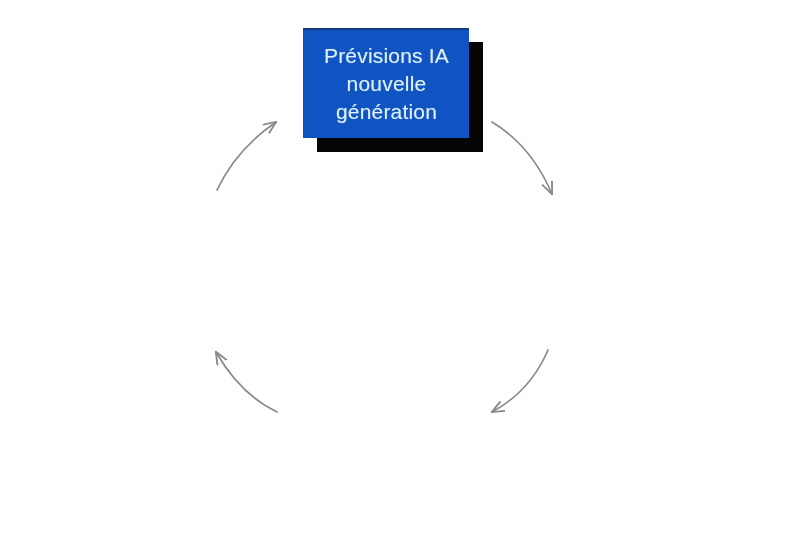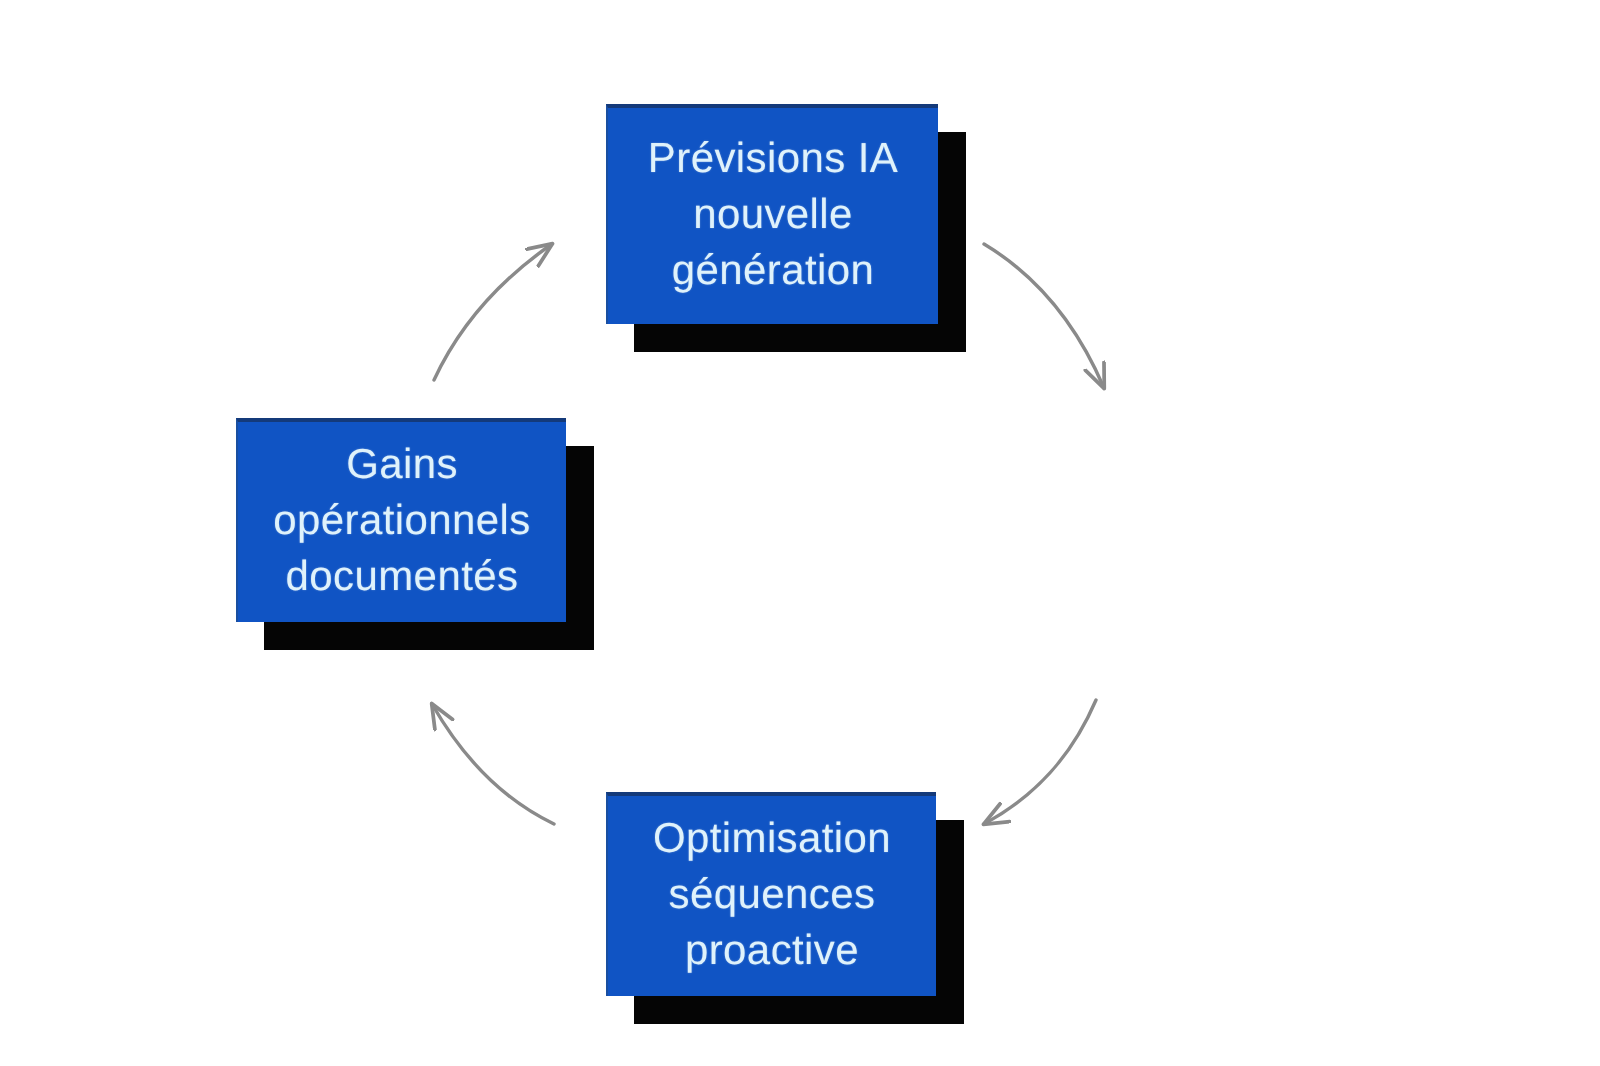--- a/index.html
+++ b/index.html
@@ -41,21 +41,21 @@
     letter-spacing: 0.2px;
     box-shadow: 14px 14px 0 0 #050505;
     padding: 4px 8px;
   }
   .node-label {
     display: block;
     white-space: pre-line;
     text-shadow: 0 0 1px rgba(255,255,255,0.35);
   }
 
-  #node-top    { left: 303px; top: 28px;  width: 166px; height: 110px; margin-top: 24px; }
+  #node-top    { left: 303px; top: 28px;  width: 166px; height: 110px; }
   #node-right  { left: 485px; top: 210px; width: 160px; height: 101px; }
   #node-bottom { left: 303px; top: 396px; width: 165px; height: 102px; }
   #node-left   { left: 118px; top: 209px; width: 165px; height: 102px; }
 </style>
 </head>
 <body>
 
 <div id="canvas">
 
   <svg class="arrow-layer" viewBox="0 0 800 533">
@@ -74,25 +74,15 @@
     <path d="M217,190 C230,162 250,140 276,122" fill="none" stroke="#8a8a8a" stroke-width="1.7" stroke-linecap="round" marker-end="url(#ah)"></path>
   </svg>
 
   <div class="node" id="node-top">
     <span class="node-label">Prévisions IA
 nouvelle
 génération</span>
   </div>
 
 
-  <div class="node" id="node-bottom">
-    <span class="node-label">Optimisation
-séquences
-proactive</span>
-  </div>
 
-  <div class="node" id="node-left">
-    <span class="node-label">Gains
-opérationnels
-documentés</span>
-  </div>
 
 </div>
 
 </body></html>

